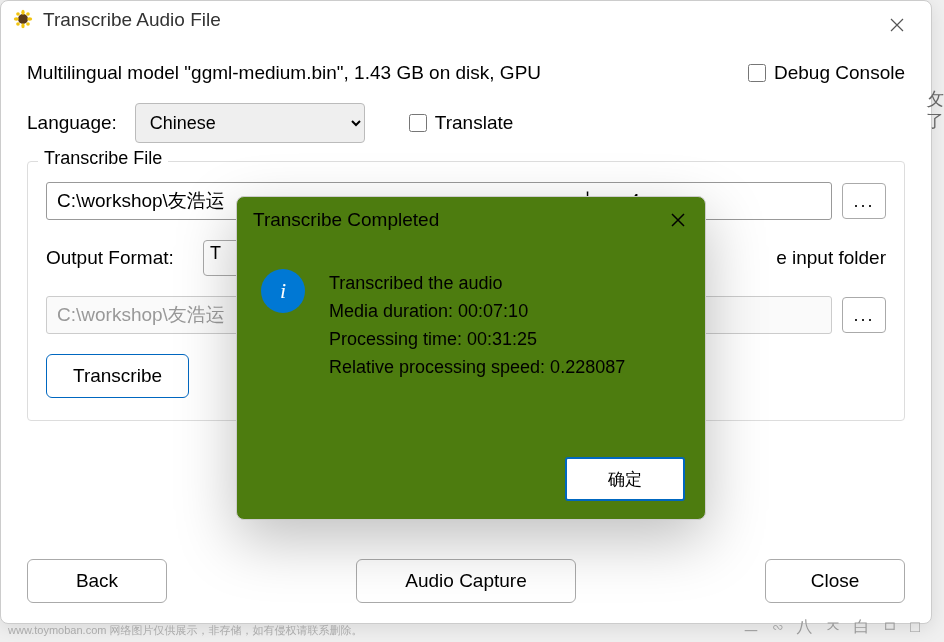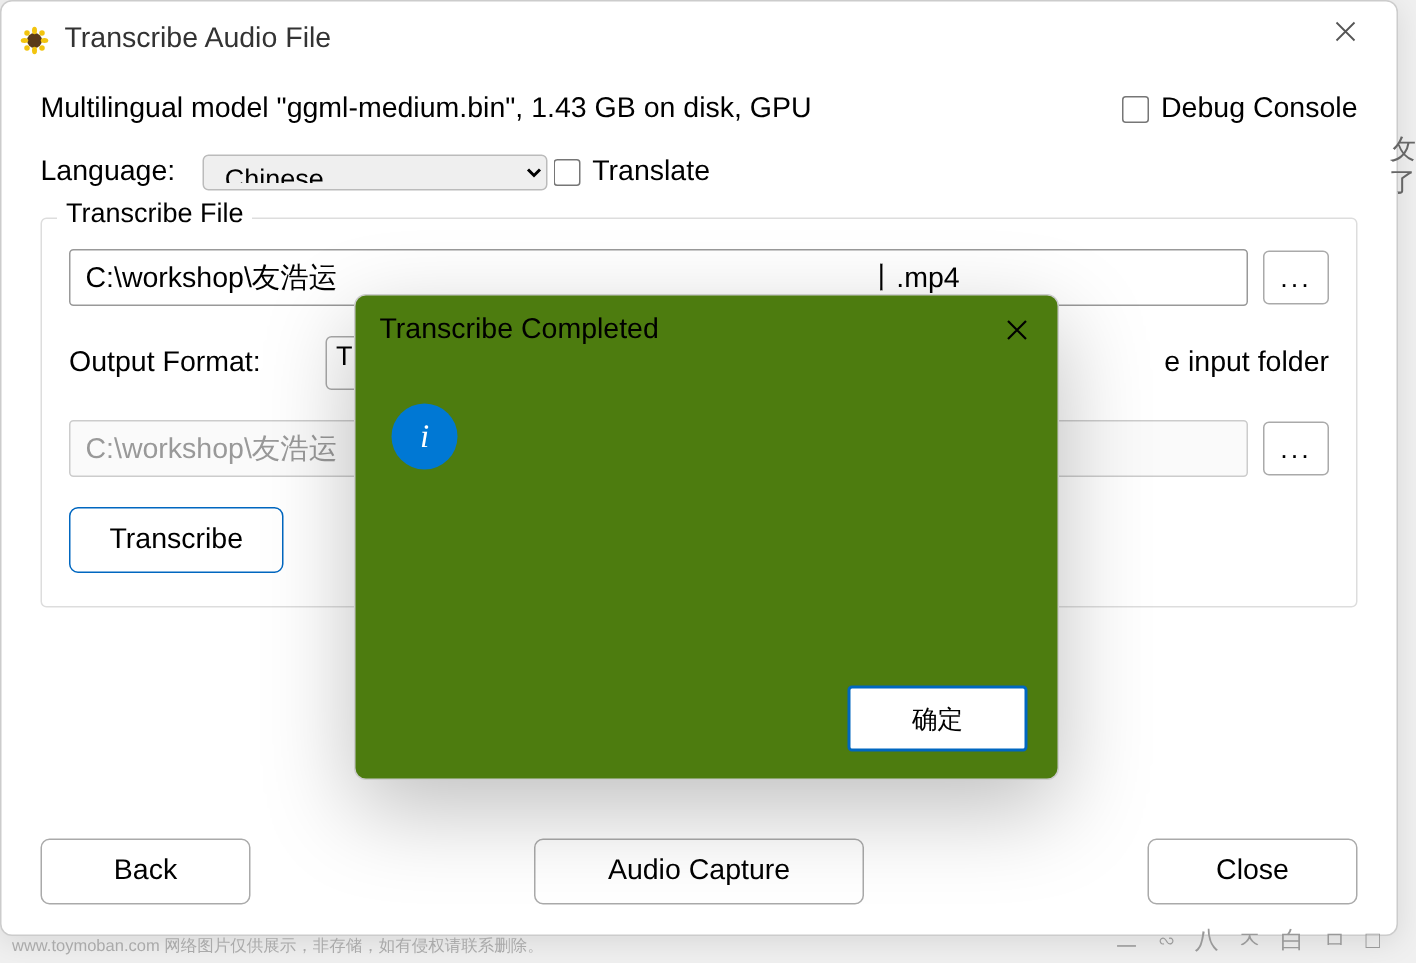--- a/index.html
+++ b/index.html
@@ -3,41 +3,41 @@
   <meta charset="utf-8">
   <style>
     * { box-sizing: border-box; font-family: "Segoe UI", sans-serif; }
     body { margin: 0; background: #f0f0f0; width: 944px; height: 642px; position: relative; overflow: hidden; }
     
     .main-window {
       position: absolute; left: 0; top: 0; width: 932px; height: 624px;
       background: #fff; border: 1px solid #ccc; border-radius: 8px;
       box-shadow: 0 4px 20px rgba(0,0,0,0.1);
     }
-    .titlebar { display: flex; align-items: flex-end; padding: 8px 12px; height: 44px; }
+    .titlebar { display: flex; align-items: flex-start; padding: 8px 12px; height: 44px; }
     .app-icon { width: 20px; height: 20px; margin-right: 10px; }
     .title-text { font-size: 19px; color: #333; flex: 1; }
     .close-x { width: 44px; height: 32px; display: flex; align-items: center; justify-content: center; color: #555; cursor: pointer; }
     
     .content { padding: 16px 26px 20px 26px; }
     .row { display: flex; align-items: center; margin-bottom: 18px; }
     .model-info { font-size: 19px; color: #000; flex: 1; }
     .checkbox-wrap { display: flex; align-items: center; font-size: 19px; }
     .checkbox-wrap input { width: 18px; height: 18px; margin-right: 8px; }
     
     .label { font-size: 19px; margin-right: 18px; }
-    .select { width: 230px; height: 24px; font-size: 18px; padding: 4px 10px; border: 1px solid #bbb; border-radius: 4px; }
+    .select { width: 230px; height: 40px; font-size: 18px; padding: 4px 10px; border: 1px solid #bbb; border-radius: 4px; margin-right: 40px; }
     
     .group { border: 1px solid #ddd; border-radius: 4px; padding: 20px 18px 22px 18px; margin-top: 10px; position: relative; }
     .group-title { position: absolute; top: -14px; left: 10px; background: #fff; padding: 0 6px; font-size: 18px; }
     .path-row { display: flex; align-items: center; gap: 10px; margin-bottom: 20px; }
     .path-input { flex: 1; height: 38px; font-size: 19px; padding: 4px 10px; border: 1px solid #999; border-radius: 3px; }
     .path-input.disabled { color: #999; border-color: #ccc; }
     .browse-btn { width: 44px; height: 36px; border: 1px solid #aaa; border-radius: 4px; background: #fff; font-size: 18px; cursor: pointer; letter-spacing: 2px; }
-    .out-row { display: flex; align-items: center; gap: 16px; margin-bottom: 20px; }
+    .out-row { display: flex; align-items: center; gap: 2px; margin-bottom: 20px; }
     .out-label { font-size: 19px; min-width: 155px; }
     .out-select { width: 70px; height: 36px; border: 1px solid #aaa; border-radius: 4px; background: #fff; font-size: 18px; padding: 2px 6px; overflow: hidden; }
     .out-check-label { font-size: 19px; }
     
     .transcribe-btn-row { display: flex; justify-content: flex-start; margin-top: 6px; }
     .btn { height: 44px; padding: 0 26px; font-size: 19px; border: 1px solid #aaa; border-radius: 6px; background: #fff; cursor: pointer; }
     .btn.primary { border: 1.5px solid #0067c0; }
     
     .bottom-row { position: absolute; bottom: 20px; left: 26px; right: 26px; display: flex; justify-content: space-between; }
     .bottom-row .btn { min-width: 140px; }
@@ -146,20 +146,26 @@
   <div class="dialog-title-row">
     <span class="dialog-title">Transcribe Completed</span>
     <span class="dialog-close">
       <svg width="16" height="16" viewBox="0 0 16 16">
           <path d="M2 2 L14 14 M14 2 L2 14" stroke="#000" stroke-width="1.5"></path>
         </svg>
     </span>
   </div>
   <div class="dialog-body">
     <div class="info-icon">i</div>
+    <div class="dialog-text">
+      <div>Transcribed the audio</div>
+      <div>Media duration: 00:07:10</div>
+      <div>Processing time: 00:31:25</div>
+      <div>Relative processing speed: 0.228087</div>
+    </div>
   </div>
   <div class="dialog-footer">
     <button class="ok-btn">确定</button>
   </div>
 </div>
 
 <div class="side-chars" style="white-space:pre">攵
 了</div>
 <div class="gray-bits">ㅡ ∽ 八 ㅈ 白 ㅁ □</div>
 <div class="watermark">www.toymoban.com 网络图片仅供展示，非存储，如有侵权请联系删除。</div>

